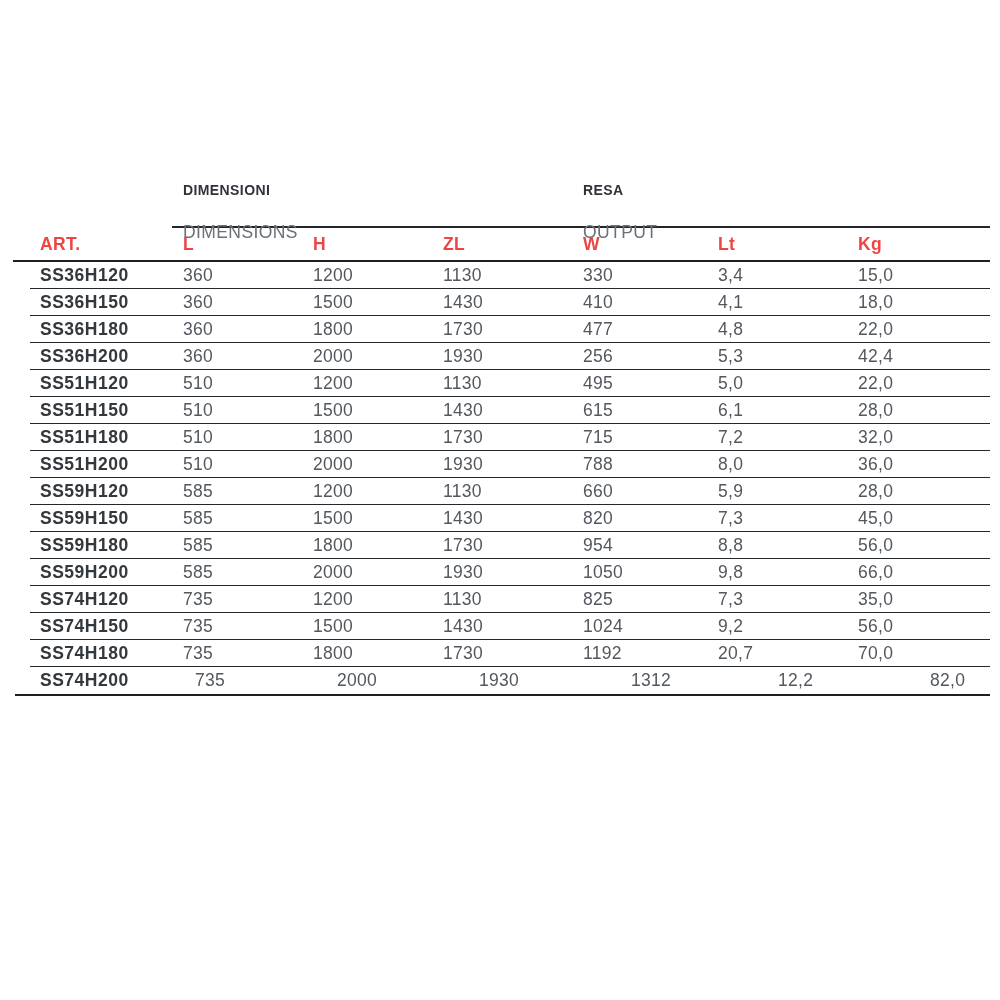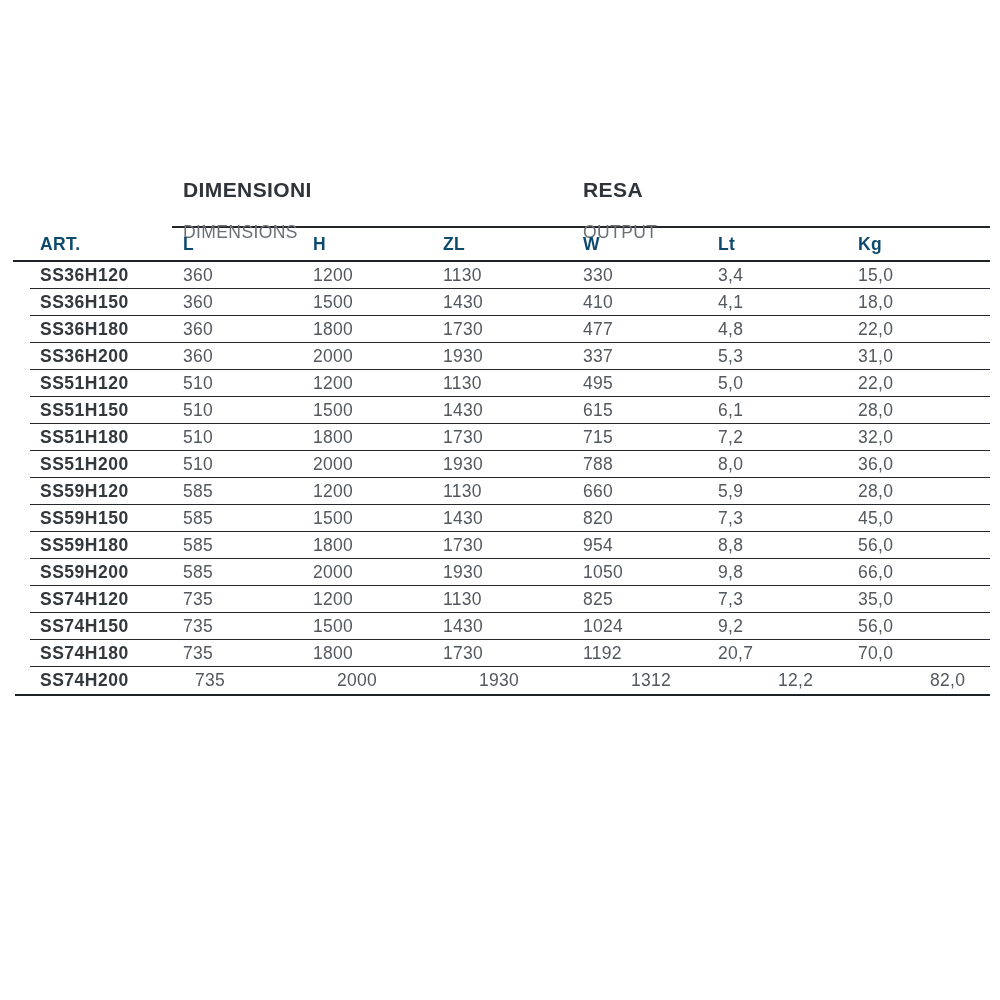--- a/index.html
+++ b/index.html
@@ -9,32 +9,32 @@
     -webkit-font-smoothing:antialiased;
   }
   .table{position:absolute;left:30px;top:177px;width:960px;}
   .grid{
     display:grid;
     grid-template-columns:153px 130px 130px 140px 135px 140px 1fr;
   }
   
   .group-row{height:49px;padding-top:2px;box-sizing:border-box;align-items:start;}
   .g-title{
-    font-size:21px;font-weight:700;color:#2f343a;
+    font-size:14px;font-weight:700;color:#2f343a;
     letter-spacing:0.4px;line-height:22px;white-space:nowrap;
   }
   .g-sub{
     font-size:17.5px;font-weight:400;color:#6b7075;
     letter-spacing:0.4px;line-height:22px;white-space:nowrap;margin-top:20px;
   }
   .group-underline{border-top:2px solid #22262a;margin-left:142px;}
   
   .col-row{height:32px;align-items:center;}
   .col-head{
-    font-size:17.5px;font-weight:700;color:#0c4a6e;letter-spacing:0.4px;
+    font-size:17.5px;font-weight:700;color:#ef4444;letter-spacing:0.4px;
   }
   .col-row .col-head:first-child{padding-left:10px;}
   .header-line{border-top:2.6px solid #1d2125;margin-left:-17px;}
   
   .row{height:27px;box-sizing:border-box;border-bottom:1.9px solid #24282c;align-items:center;}
   .row:last-child{border-bottom:none;gap:12px;}
   .bottom-line{border-top:2.2px solid #1d2125;margin-left:-15px;}
   .cell{white-space:nowrap;}
   .art{
     font-size:17.5px;font-weight:700;color:#33383d;
@@ -103,23 +103,23 @@
     <div class="cell val">1730</div>
     <div class="cell val">477</div>
     <div class="cell val">4,8</div>
     <div class="cell val">22,0</div>
   </div>
       <div class="grid row">
     <div class="cell art">SS36H200</div>
     <div class="cell val">360</div>
     <div class="cell val">2000</div>
     <div class="cell val">1930</div>
-    <div class="cell val">337</div>
+    <div class="cell val">256</div>
     <div class="cell val">5,3</div>
-    <div class="cell val">31,0</div>
+    <div class="cell val">42,4</div>
   </div>
       <div class="grid row">
     <div class="cell art">SS51H120</div>
     <div class="cell val">510</div>
     <div class="cell val">1200</div>
     <div class="cell val">1130</div>
     <div class="cell val">495</div>
     <div class="cell val">5,0</div>
     <div class="cell val">22,0</div>
   </div>

